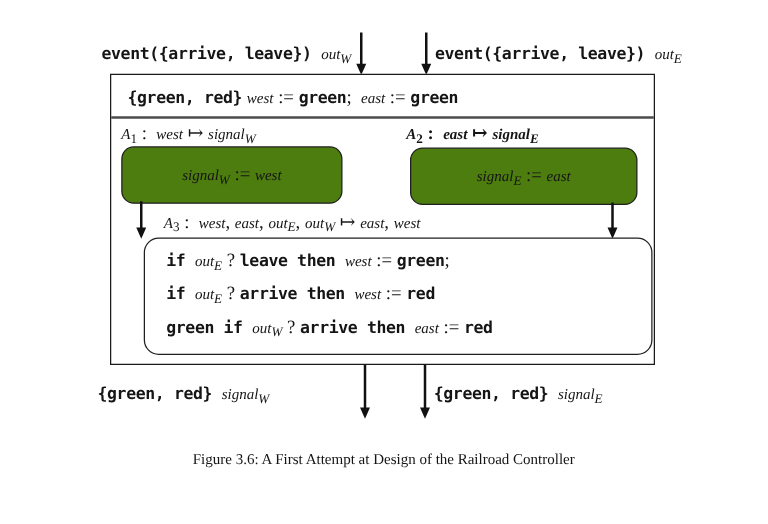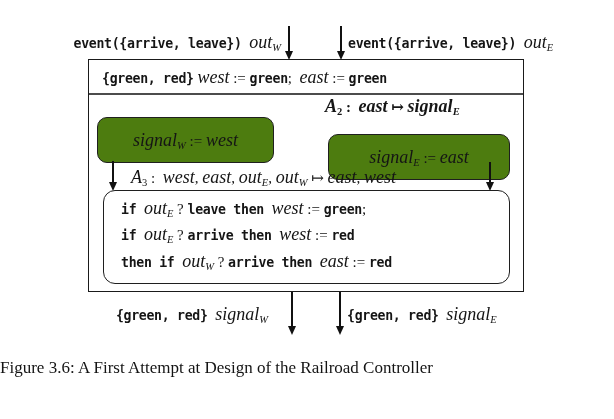--- a/index.html
+++ b/index.html
@@ -8,21 +8,21 @@
     width:614px;height:419px;
     background:#ffffff;
     font-family:"Liberation Serif","DejaVu Serif",serif;
     color:#151515;
     overflow:hidden;
   }
   .abs{position:absolute;}
   .label{white-space:nowrap;line-height:17px;}
   
   .tk-tt{font-family:"DejaVu Sans Mono","Liberation Mono",monospace;font-size:13.2px;font-weight:600;letter-spacing:-0.3px;white-space:pre;}
-  .tk-it{font-family:"Liberation Serif","DejaVu Serif",serif;font-style:italic;font-size:18px;white-space:pre;}
+  .tk-it{font-family:"Liberation Serif","DejaVu Serif",serif;font-style:italic;font-size:12px;white-space:pre;}
   .tk-rm{font-family:"Liberation Serif","DejaVu Serif",serif;font-size:15px;white-space:pre;}
   .tk-it-sub{font-family:"Liberation Serif","DejaVu Serif",serif;font-style:italic;font-size:10.5px;vertical-align:-3px;white-space:pre;}
   .tk-rm-sub{font-family:"Liberation Serif","DejaVu Serif",serif;font-size:10.5px;vertical-align:-3px;white-space:pre;}
   
   .outer-box{
     border:1.6px solid #1a1a1a;
     background:#ffffff;
   }
   .sep{position:absolute;left:0;right:0;top:33px;border-top:2.6px solid #4c4c4c;}
   .round-box{
@@ -37,22 +37,22 @@
     border-radius:12px;
     background:#ffffff;
     padding:7px 0 0 17px;
   }
   .code-line{line-height:21.4px;white-space:nowrap;}
   
   .arrow{display:flex;flex-direction:column;align-items:center;width:12px;}
   .arrow .shaft{width:1.7px;background:#111;flex:1;}
   .arrow .head{width:0;height:0;border-left:4.6px solid transparent;border-right:4.6px solid transparent;border-top:9px solid #111;margin-top:-1px;}
   .caption{
-    left:0;right:0;text-align:left;
-    font-size:17px;line-height:21px;color:#141414;
+    left:0;right:0;text-align:center;
+    font-size:12px;line-height:21px;color:#141414;
     font-family:"Liberation Serif","DejaVu Serif",serif;
   }
 </style>
 </head>
 <body>
 
 <div class="figure">
 
   <div class="abs label" style="left:40px;top:34px;width:241px;text-align:right;"><span class="tk-tt">event({arrive, leave}) </span><span class="tk-it">out</span><span class="tk-it-sub">W</span></div>
   <div class="abs label" style="left:348px;top:34px;text-align:center;"><span class="tk-tt">event({arrive, leave}) </span><span class="tk-it">out</span><span class="tk-it-sub">E</span></div>
@@ -65,52 +65,53 @@
     <div class="shaft"></div>
     <div class="head"></div>
   </div>
 
   <div class="abs outer-box" style="left:88px;top:59px;width:434px;height:231px;">
     <div class="sep"></div>
   </div>
 
   <div class="abs label" style="left:102px;top:69px;"><span class="tk-tt">{green, red}</span><span class="tk-rm"> </span><span class="tk-it">west</span><span class="tk-rm"> := </span><span class="tk-tt">green</span><span class="tk-rm">;  </span><span class="tk-it">east</span><span class="tk-rm"> := </span><span class="tk-tt">green</span></div>
 
+  <div class="abs label" style="left:97px;top:98px;"><span class="tk-it">A</span><span class="tk-rm-sub">1</span><span class="tk-rm"> :  </span><span class="tk-it">west</span><span class="tk-rm"> ↦ </span><span class="tk-it">signal</span><span class="tk-it-sub">W</span></div>
   <div class="abs round-box" style="left:97px;top:117px;width:175px;height:44px;">
     <span><span class="tk-it">signal</span><span class="tk-it-sub">W</span><span class="tk-rm"> := </span><span class="tk-it">west</span></span>
   </div>
 
   <div class="abs label" style="left:325px;top:98px;font-weight:bold;"><span class="tk-it">A</span><span class="tk-rm-sub">2</span><span class="tk-rm"> :  </span><span class="tk-it">east</span><span class="tk-rm"> ↦ </span><span class="tk-it">signal</span><span class="tk-it-sub">E</span></div>
-  <div class="abs round-box" style="left:328px;top:118px;width:180px;height:44px;margin-top:16px;">
+  <div class="abs round-box" style="left:328px;top:118px;width:180px;height:44px;">
     <span><span class="tk-it">signal</span><span class="tk-it-sub">E</span><span class="tk-rm"> := </span><span class="tk-it">east</span></span>
   </div>
 
   <div class="abs arrow" style="left:107px;top:161px;height:30px;">
     <div class="shaft"></div>
     <div class="head"></div>
   </div>
   <div class="abs arrow" style="left:484px;top:162px;height:29px;">
     <div class="shaft"></div>
     <div class="head"></div>
   </div>
 
   <div class="abs label" style="left:131px;top:169px;"><span class="tk-it">A</span><span class="tk-rm-sub">3</span><span class="tk-rm"> :  </span><span class="tk-it">west</span><span class="tk-rm">, </span><span class="tk-it">east</span><span class="tk-rm">, </span><span class="tk-it">out</span><span class="tk-it-sub">E</span><span class="tk-rm">, </span><span class="tk-it">out</span><span class="tk-it-sub">W</span><span class="tk-rm"> ↦ </span><span class="tk-it">east</span><span class="tk-rm">, </span><span class="tk-it">west</span></div>
-  <div class="abs code-box" style="left:103px;top:190px;width:388px;height:85px;">
+  <div class="abs code-box" style="left:115px;top:190px;width:388px;height:85px;">
     <div class="code-line"><span class="tk-tt">if </span><span class="tk-it">out</span><span class="tk-it-sub">E</span><span class="tk-rm"> ? </span><span class="tk-tt">leave then </span><span class="tk-it">west</span><span class="tk-rm"> := </span><span class="tk-tt">green</span><span class="tk-rm">;</span></div>
     <div class="code-line"><span class="tk-tt">if </span><span class="tk-it">out</span><span class="tk-it-sub">E</span><span class="tk-rm"> ? </span><span class="tk-tt">arrive then </span><span class="tk-it">west</span><span class="tk-rm"> := </span><span class="tk-tt">red</span></div>
-    <div class="code-line"><span class="tk-tt">then if </span><span class="tk-it">out</span><span class="tk-it-sub">W</span><span class="tk-rm"> ? </span><span class="tk-tt">arrive then </span><span class="tk-it">east</span><span class="tk-rm"> := </span><span class="tk-tt">red</span></div>
+    <div class="code-line"><span class="tk-tt">green if </span><span class="tk-it">out</span><span class="tk-it-sub">W</span><span class="tk-rm"> ? </span><span class="tk-tt">arrive then </span><span class="tk-it">east</span><span class="tk-rm"> := </span><span class="tk-tt">red</span></div>
   </div>
 
   <div class="abs arrow" style="left:286px;top:292px;height:43px;">
     <div class="shaft"></div>
     <div class="head"></div>
   </div>
   <div class="abs arrow" style="left:334px;top:292px;height:43px;">
     <div class="shaft"></div>
     <div class="head"></div>
   </div>
 
-  <div class="abs label" style="left:78px;top:306px;width:190px;text-align:right;"><span class="tk-tt">{green, red} </span><span class="tk-it">signal</span><span class="tk-it-sub">W</span></div>
+  <div class="abs label" style="left:78px;top:306px;width:190px;text-align:left;"><span class="tk-tt">{green, red} </span><span class="tk-it">signal</span><span class="tk-it-sub">W</span></div>
   <div class="abs label" style="left:347px;top:306px;"><span class="tk-tt">{green, red} </span><span class="tk-it">signal</span><span class="tk-it-sub">E</span></div>
 
   <div class="abs caption" style="top:357px;">Figure 3.6: A First Attempt at Design of the Railroad Controller</div>
 
 </div>
 
 </body></html>

